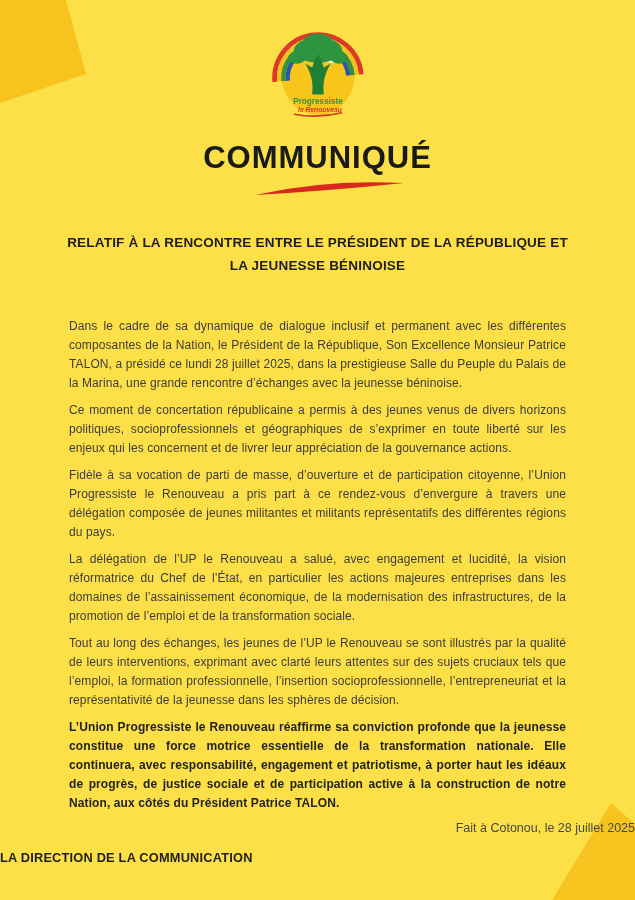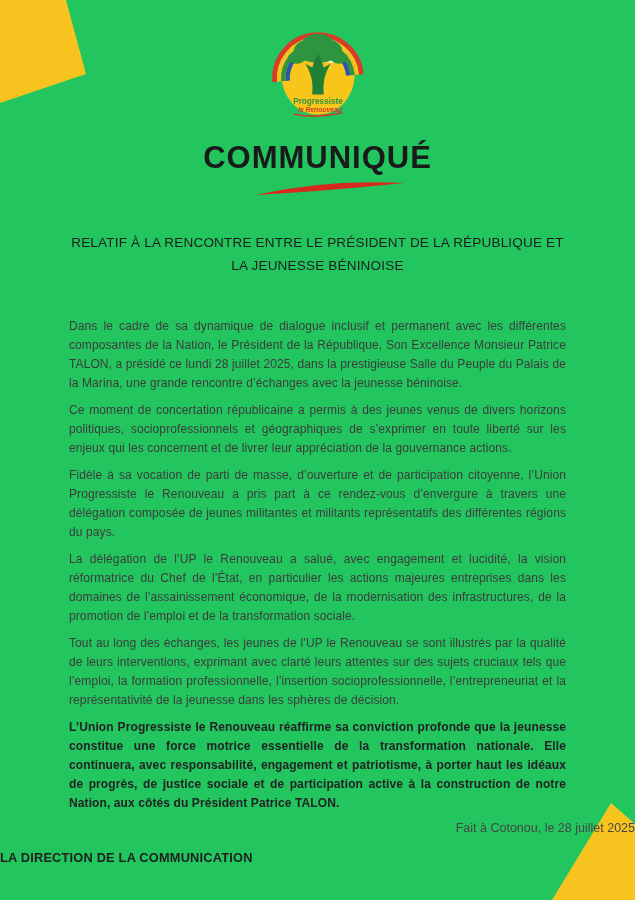--- a/index.html
+++ b/index.html
@@ -4,21 +4,21 @@
 <style>
   html, body {
     margin: 0;
     padding: 0;
     background: #ffffff;
   }
   .page {
     position: relative;
     width: 635px;
     height: 900px;
-    background: #22c55e;
+    background: #fde047;
     overflow: hidden;
     font-family: "Liberation Sans", sans-serif;
   }
   .corner-layer {
     position: absolute;
     inset: 0;
     z-index: 0;
     pointer-events: none;
   }
   .doc {
@@ -38,21 +38,21 @@
     color: #1a1a1a;
   }
   .swoosh-wrap {
     text-align: center;
     margin-top: 3px;
     transform: translateX(12px);
   }
   .subject {
     margin-top: 28px;
     text-align: center;
-    font-weight: normal;
+    font-weight: bold;
     font-size: 13.5px;
     line-height: 23px;
     letter-spacing: 0.2px;
     color: #1e1e1e;
   }
   .content {
     margin-top: 40px;
     padding: 0 69px;
     color: #3c3c3c;
     font-size: 12px;

